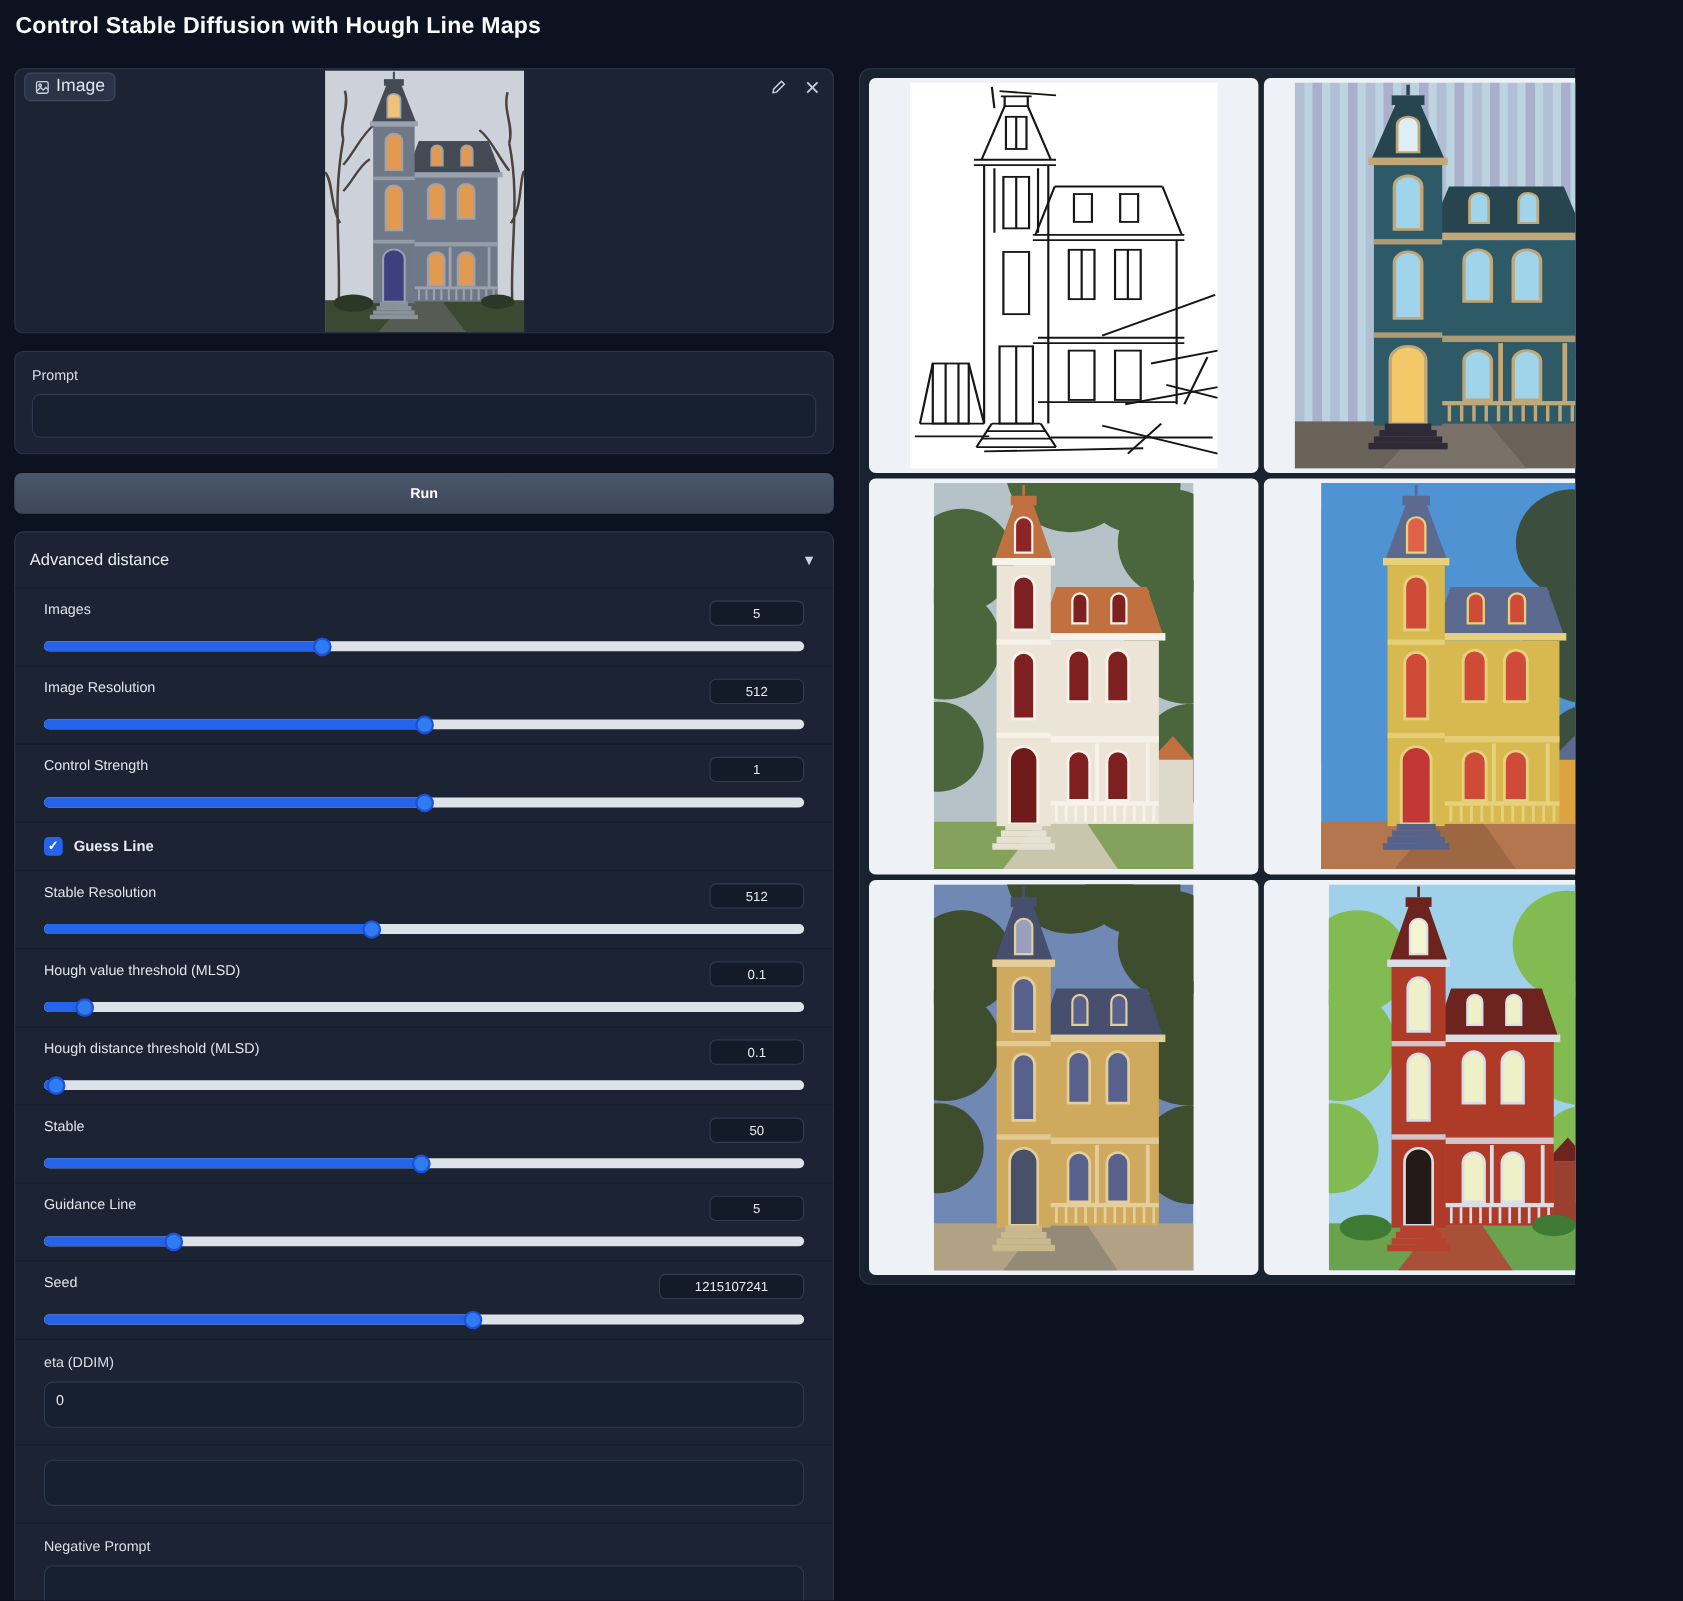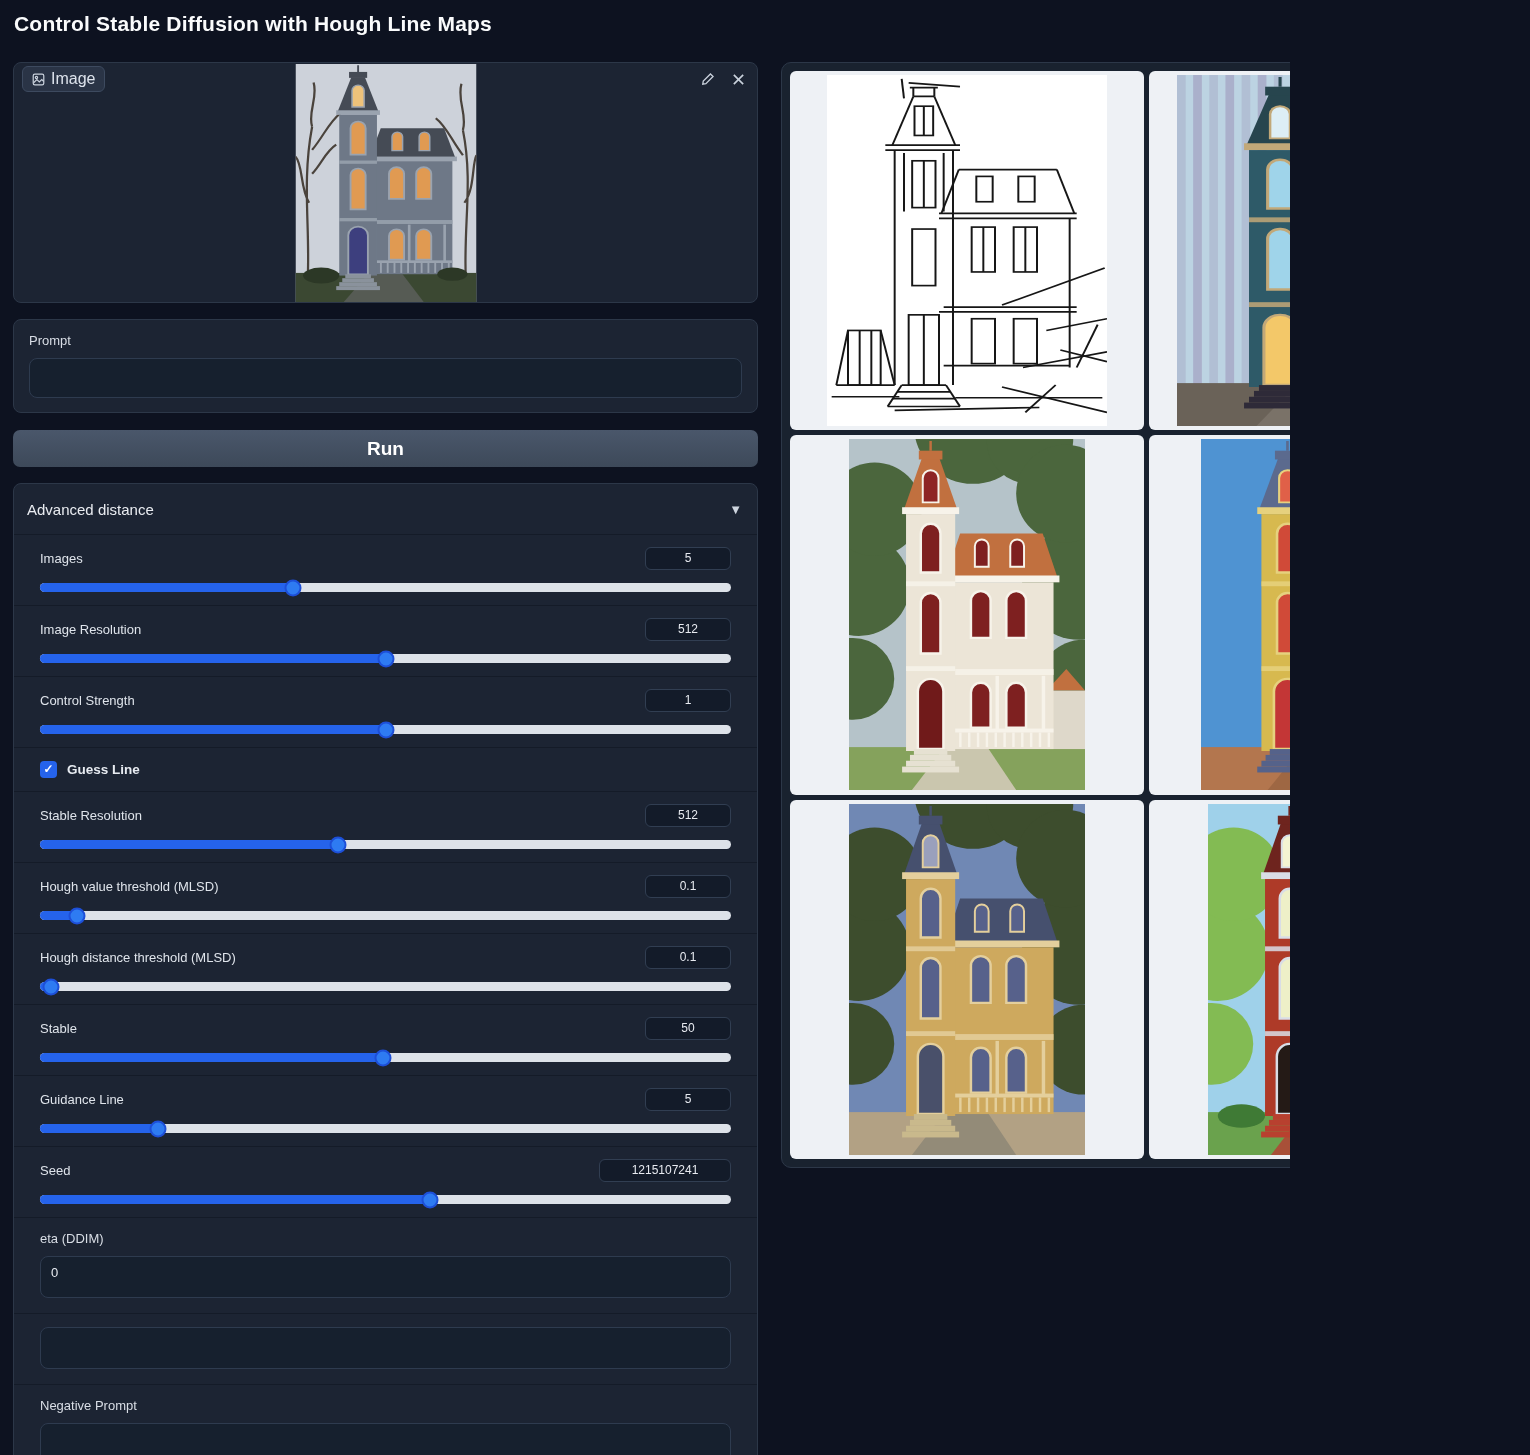--- a/index.html
+++ b/index.html
@@ -1,45 +1,45 @@
 <!DOCTYPE html>
 <html><head>
 <meta charset="utf-8">
 <style>
   html,body{margin:0;padding:0;background:#0d1220;}
-  .page{position:relative;width:1290px;height:1455px;overflow:hidden;background:#0d1220;
+  .page{position:relative;width:1432px;height:1455px;overflow:hidden;background:#0d1220;
         font-family:"Liberation Sans",sans-serif;color:#e7eaf0;}
   .title{position:absolute;left:14px;top:12px;margin:0;font-size:21px;font-weight:700;color:#fafbfc;letter-spacing:.2px;}
   .left{position:absolute;left:13px;top:62px;width:745px;}
   .panel{background:#1c2433;border:1px solid #2c3748;border-radius:8px;box-sizing:border-box;}
   
   .image-panel{position:relative;height:241px;margin-bottom:16px;overflow:hidden;}
   .badge{position:absolute;top:3px;left:8px;display:flex;align-items:center;gap:6px;background:#2a3446;
          border:1px solid #3d4a5f;border-radius:6px;padding:3px 9px;font-size:16px;color:#dde3ec;z-index:3;}
   .badge svg{display:block;}
   .img-actions{position:absolute;top:5px;right:8px;display:flex;gap:8px;z-index:3;}
   .icon-btn{width:22px;height:22px;display:flex;align-items:center;justify-content:center;background:transparent;
             border:none;color:#c9d1dc;cursor:pointer;padding:0;}
   .uploaded{position:absolute;left:50%;top:1px;transform:translateX(-50%);}
   
   .prompt-panel{height:94px;padding:13px 15px;margin-bottom:17px;}
   .field-label{display:block;font-size:13px;color:#d9dee6;margin-bottom:10px;}
   .gr-text{width:100%;height:40px;box-sizing:border-box;background:#16202e;border:1px solid #2e3b4f;border-radius:8px;
            resize:none;color:#e7eaf0;font:13px "Liberation Sans",sans-serif;padding:8px 10px;outline:none;display:block;}
   
   .run-btn{display:block;width:100%;height:37px;margin:0 0 16px 0;background:linear-gradient(180deg,#4a576b,#3d4959);
-           border:none;border-radius:7px;color:#ffffff;font-size:19px;font-weight:700;cursor:pointer;
+           border:none;border-radius:7px;color:#ffffff;font-size:13px;font-weight:700;cursor:pointer;
            font-family:"Liberation Sans",sans-serif;}
   
   .advanced{padding-bottom:4px;}
   .adv-header{display:flex;justify-content:space-between;align-items:center;padding:17px 15px 16px 13px;
               font-size:15px;color:#e9ecf1;cursor:pointer;}
   .caret{font-size:13px;color:#cdd4de;}
   .row{border-top:1px solid #141b28;padding:11px 26px 0 26px;height:59px;box-sizing:content-box;}
-  .slider-head{display:flex;justify-content:space-between;align-items:center;height:24px;}
+  .slider-head{display:flex;justify-content:space-between;align-items:flex-start;height:24px;}
   .slider-head label{font-size:13px;color:#dfe4eb;}
   .num-box{width:86px;height:23px;box-sizing:border-box;background:#131b29;border:1px solid #313e52;border-radius:6px;
            color:#e7eaf0;font:12px "Liberation Sans",sans-serif;text-align:center;outline:none;}
   .num-box.wide{width:132px;}
   .track{position:relative;height:9px;border-radius:5px;background:#dde2e9;margin-top:13px;cursor:pointer;}
   .fill{position:absolute;left:0;top:0;height:100%;border-radius:5px;background:#2563eb;}
   .handle{position:absolute;top:50%;width:17px;height:17px;border-radius:50%;background:#2e7bf2;
           border:2px solid #1d4fd8;transform:translate(-50%,-50%);box-sizing:border-box;}
   .check-row{border-top:1px solid #141b28;display:flex;align-items:center;gap:10px;padding:13px 26px;}
   .checkbox{width:17px;height:17px;border-radius:4px;background:#2563eb;color:#fff;font-size:12px;line-height:17px;

